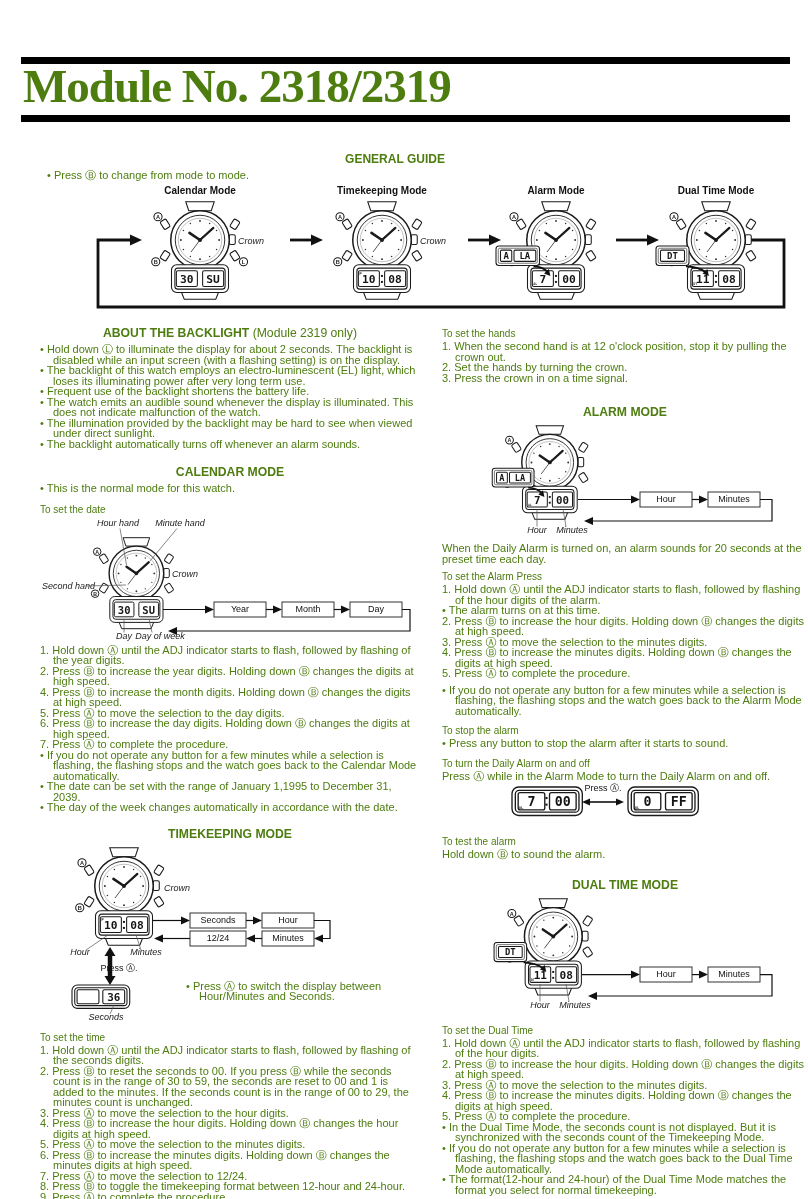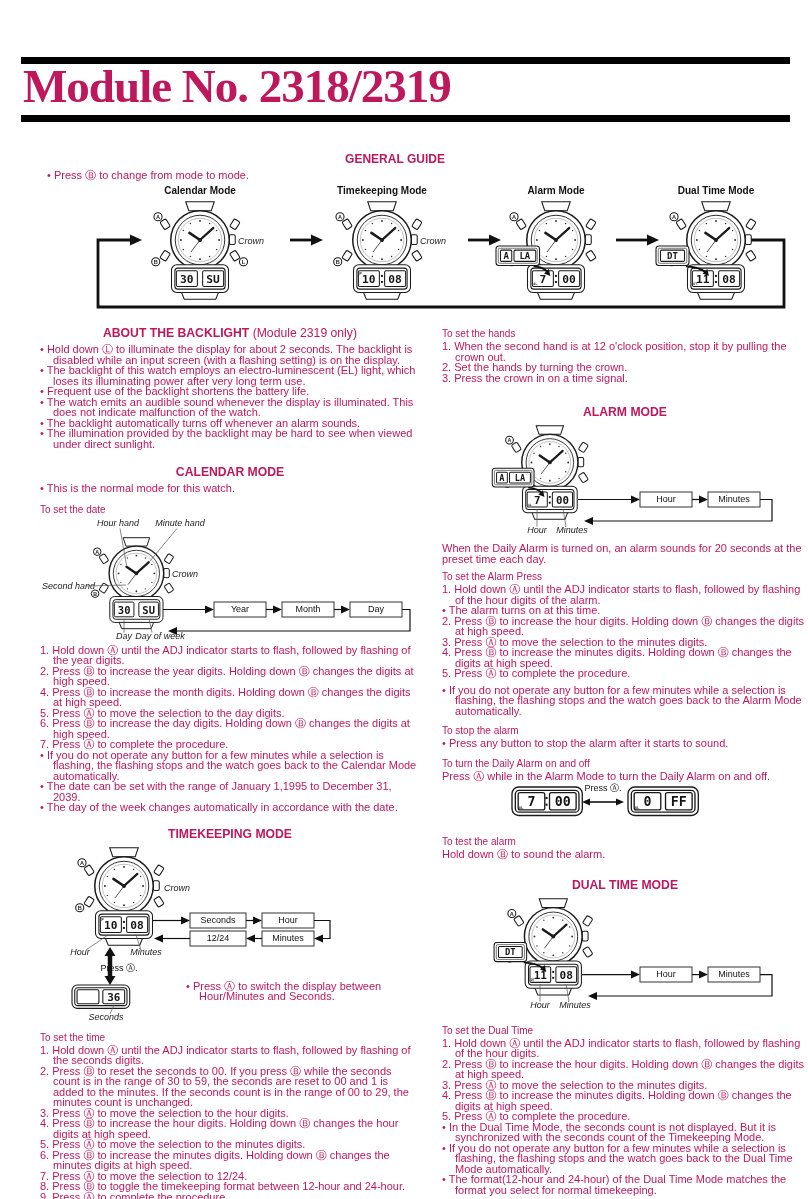--- a/index.html
+++ b/index.html
@@ -1,17 +1,17 @@
 <!DOCTYPE html>
 <html><head>
 <meta charset="utf-8">
 <style>
   html,body{margin:0;padding:0;background:#e8e8e8}
   .page{position:relative;width:808px;height:1199px;background:#fff;overflow:hidden;
-        font-family:"Liberation Sans",sans-serif;color:#be185d;margin:0 auto}
+        font-family:"Liberation Sans",sans-serif;color:#4d7c0f;margin:0 auto}
   .rule{position:absolute;left:21px;width:769px;height:7px;background:#000}
   .doc-title{position:absolute;left:23px;top:60px;font-family:"Liberation Serif",serif;
              font-weight:700;font-size:47px;line-height:52px;letter-spacing:-1px;white-space:nowrap}
   .gg-heading{position:absolute;left:0;top:152px;width:790px;text-align:center;font-weight:700;font-size:12px}
   .gg-intro{position:absolute;left:47px;top:170px;font-size:9.4px}
   .gg-svg{position:absolute;left:50px;top:183px}
   .cols{position:absolute;left:40px;top:320px;display:flex;gap:22px}
   .colL{width:380px}
   .colR{width:366px}
   .mode-heading{text-align:center;font-weight:700;font-size:12.2px;margin:10px 0 4px}
@@ -176,22 +176,22 @@
     <div class="colL">
 
       <div class="mode-heading" style="margin-top:6px">
         <span>ABOUT THE BACKLIGHT</span><span class="lite"> (Module 2319 only)</span>
       </div>
       <div>
           <div class="li">• Hold down Ⓛ to illuminate the display for about 2 seconds. The backlight is disabled while an input screen (with a flashing setting) is on the display.</div>
           <div class="li">• The backlight of this watch employs an electro-luminescent (EL) light, which loses its illuminating power after very long term use.</div>
           <div class="li">• Frequent use of the backlight shortens the battery life.</div>
           <div class="li">• The watch emits an audible sound whenever the display is illuminated. This does not indicate malfunction of the watch.</div>
+          <div class="li">• The illumination provided by the backlight may be hard to see when viewed under direct sunlight.</div>
           <div class="li">• The backlight automatically turns off whenever an alarm sounds.</div>
-          <div class="li">• The illumination provided by the backlight may be hard to see when viewed under direct sunlight.</div>
         </div>
 
       <div class="mode-heading" style="margin-top:16px">CALENDAR MODE</div>
       <div class="li">• This is the normal mode for this watch.</div>
       <div class="subhead" style="margin-top:10px">To set the date</div>
 
       <svg width="375" height="124" viewBox="0 0 375 124">
         <g transform="translate(46,20) scale(0.7)">
           <use href="#watch-shape"></use>
           <text class="lcd" x="54.5" y="109.5" font-size="15">30</text>

